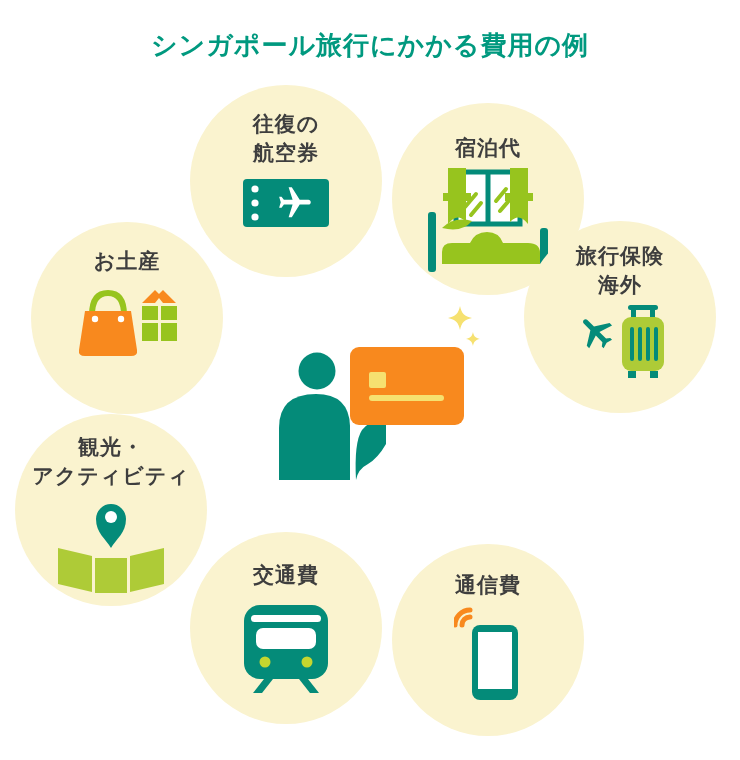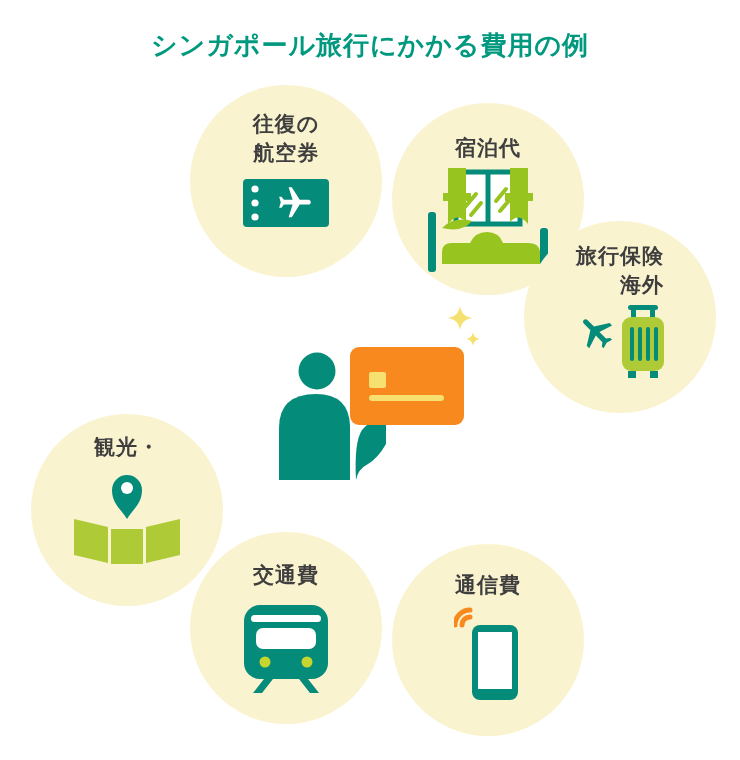--- a/index.html
+++ b/index.html
@@ -10,30 +10,30 @@
   .title{
     position:absolute;top:28px;left:0;width:740px;margin:0;text-align:center;
     font-size:26px;font-weight:700;letter-spacing:1px;color:#00997f;
   }
   .circle{
     position:absolute;width:192px;height:192px;border-radius:50%;
     background:#faf3cf;display:flex;flex-direction:column;align-items:center;
     box-sizing:border-box;
   }
   .label{
-    font-size:21px;font-weight:700;color:#3e3e3e;text-align:right;
+    font-size:21px;font-weight:700;color:#3e3e3e;text-align:center;
     line-height:29px;letter-spacing:1px;
   }
   .label span{display:block;}
   .icon{display:block;}
   .c1{left:190px;top:85px;padding-top:24px}  .c1 .icon{margin-top:12px}
   .c2{left:392px;top:103px;padding-top:30px}  .c2 .icon{margin-top:6px}
   .c3{left:31px;top:222px;padding-top:24px}  .c3 .icon{margin-top:10px}
   .c4{left:524px;top:221px;padding-top:20px} .c4 .icon{margin-top:4px}
-  .c5{left:31px;top:414px;padding-top:18px}  .c5 .icon{margin-top:4px}
+  .c5{left:15px;top:414px;padding-top:18px}  .c5 .icon{margin-top:4px}
   .c6{left:524px;top:412px;padding-top:26px} .c6 .icon{margin-top:11px}
   .c7{left:190px;top:532px;padding-top:28px} .c7 .icon{margin-top:16px}
   .c8{left:392px;top:544px;padding-top:26px} .c8 .icon{margin-top:8px}
   .center-art{position:absolute;left:270px;top:302px;}
 </style>
 </head>
 <body>
 
 <div class="page">
 
@@ -76,20 +76,38 @@
       </g>
       <g transform="translate(0,44)">
         <rect x="0" y="0" width="8" height="60" rx="3" fill="#048b79"></rect>
         <rect x="112" y="16" width="8" height="44" rx="3" fill="#048b79"></rect>
         <path d="M14,52 L14,40 Q14,31 24,31 L42,31 Q47,20 59,20 Q71,20 75,31 L100,31 Q112,31 112,41 L112,52 Z" fill="#97c41e"></path>
         <path d="M14,16 Q26,4 44,9 Q34,21 14,16 Z" fill="#97c41e"></path>
       </g>
     </svg>
   </div>
 
+  <div class="circle c3">
+    <div class="label">
+      <span>お土産</span>
+    </div>
+    <svg class="icon" width="104" height="72" viewBox="0 0 104 72">
+      <path d="M17,30 Q17,8 33,8 Q49,8 49,30" fill="none" stroke="#97c41e" stroke-width="6" stroke-linecap="round"></path>
+      <path d="M10,26 L56,26 L62,65 Q63,71 56,71 L10,71 Q3,71 4,65 Z" fill="#f8891e"></path>
+      <circle cx="20" cy="34" r="3.2" fill="#fff"></circle>
+      <circle cx="46" cy="34" r="3.2" fill="#fff"></circle>
+      <g transform="translate(66,2)">
+        <path d="M1,16 L14,3 L18,7 L22,3 L35,16 L22,16 L18,11 L14,16 Z" fill="#f8891e"></path>
+        <rect x="1" y="19" width="16" height="14" fill="#97c41e"></rect>
+        <rect x="20" y="19" width="16" height="14" fill="#97c41e"></rect>
+        <rect x="1" y="36" width="16" height="18" fill="#97c41e"></rect>
+        <rect x="20" y="36" width="16" height="18" fill="#97c41e"></rect>
+      </g>
+    </svg>
+  </div>
 
   <div class="circle c4">
     <div class="label">
       <span>旅行保険</span>
       <span>海外</span>
     </div>
     <svg class="icon" width="92" height="80" viewBox="0 0 92 80">
       <g transform="translate(2,8)">
         <path transform="scale(1.7) rotate(-45 12 12)" fill="#048b79" d="M21,16v-2l-8-5V3.5C13,2.67,12.33,2,11.5,2S10,2.67,10,3.5V9l-8,5v2l8-2.5V19l-2,1.5V22l3.5-1l3.5,1v-1.5L13,19v-5.5L21,16z"></path>
       </g>
@@ -104,20 +122,21 @@
         <rect x="32" y="24" width="4" height="34" rx="2" fill="#048b79"></rect>
         <rect x="6" y="68" width="8" height="7" fill="#048b79"></rect>
         <rect x="28" y="68" width="8" height="7" fill="#048b79"></rect>
       </g>
     </svg>
   </div>
 
   <div class="circle c5">
     <div class="label">
       <span>観光・</span>
+      <span>アクティビティ</span>
     </div>
     <svg class="icon" width="106" height="100" viewBox="0 0 106 100">
       <polygon points="0,54 34,62 34,98 0,90" fill="#aecb37"></polygon>
       <polygon points="37,64 69,64 69,99 37,99" fill="#aecb37"></polygon>
       <polygon points="72,62 106,54 106,90 72,98" fill="#aecb37"></polygon>
       <path d="M53,54 C48,45 38,39 38,25 A15,15 0 1,1 68,25 C68,39 58,45 53,54 Z" fill="#048b79"></path>
       <circle cx="53" cy="23" r="6" fill="#fff"></circle>
     </svg>
   </div>
 

